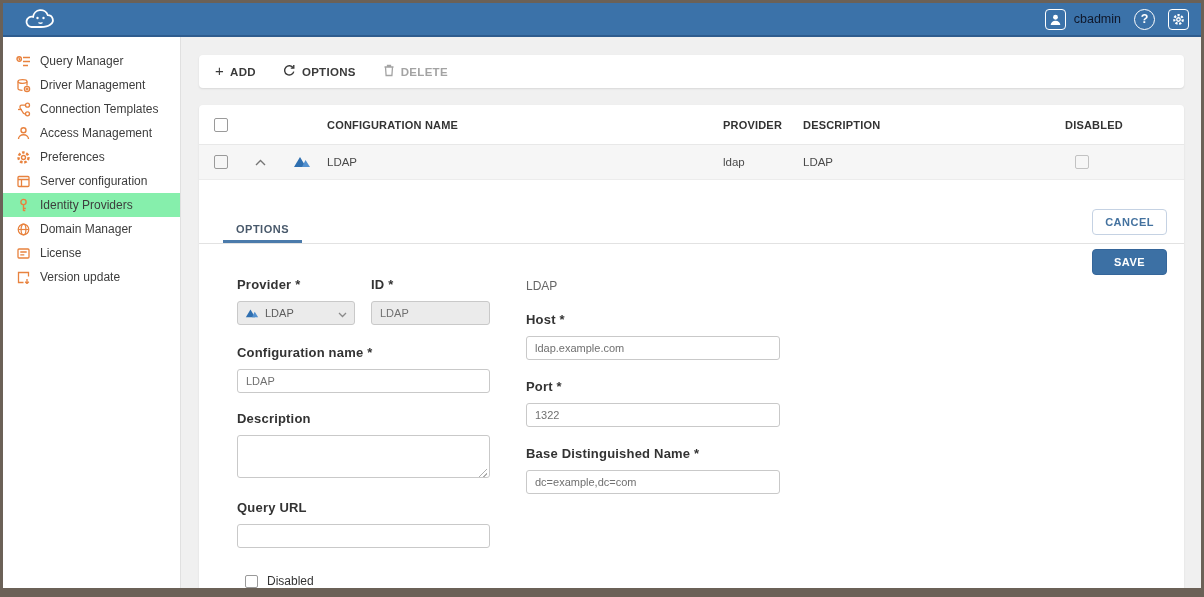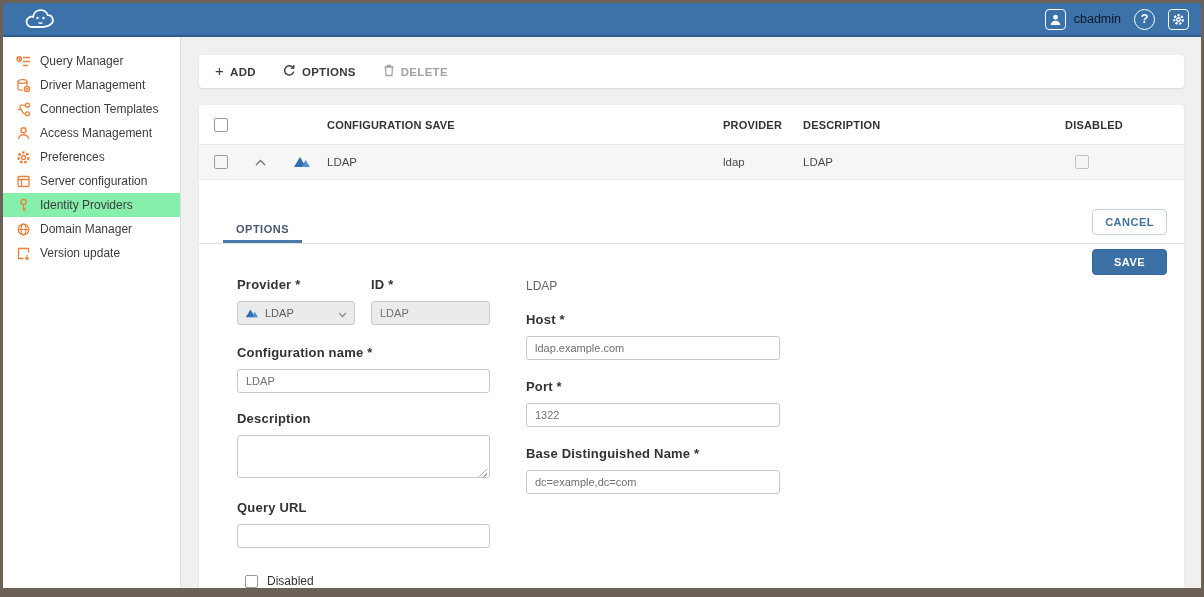--- a/index.html
+++ b/index.html
@@ -225,20 +225,31 @@
         <span class="nav-icon">
           <svg width="15" height="15" viewBox="0 0 15 15">
               <g stroke="#e8823e" stroke-width="1.2" fill="none">
             <circle cx="7.5" cy="7.5" r="5.3"></circle>
                 <ellipse cx="7.5" cy="7.5" rx="2.4" ry="5.3"></ellipse>
                 <path d="M2.2 7.5h10.6"></path>
               </g>
             </svg>
         </span>
         <span>Domain Manager</span>
+      </div>
+      <div class="nav-item">
+        <span class="nav-icon">
+          <svg width="15" height="15" viewBox="0 0 15 15">
+              <g stroke="#e8823e" stroke-width="1.3" fill="none">
+            <rect x="2" y="3" width="11" height="9" rx="1"></rect>
+                <path d="M4.3 6h6.4M4.3 8.8h4"></path>
+              </g>
+            </svg>
+        </span>
+        <span>License</span>
       </div>
       <div class="nav-item">
         <span class="nav-icon">
           <svg width="15" height="15" viewBox="0 0 15 15">
               <g stroke="#e8823e" stroke-width="1.3" fill="none">
             <path d="M12.5 6.5v-4h-10v10h5"></path>
                 <path d="M11 9v4.5M11 13.5l-1.8-1.8M11 13.5l1.8-1.8"></path>
               </g>
             </svg>
         </span>
@@ -275,21 +286,21 @@
       </div>
 
       <div class="table-card">
 
         <div class="thead">
           <div class="col-check">
             <input type="checkbox" class="cb" style="">
           </div>
           <div class="col-exp"></div>
           <div class="col-icon"></div>
-          <div class="col-name">CONFIGURATION SAVE</div>
+          <div class="col-name">CONFIGURATION NAME</div>
           <div class="col-provider">PROVIDER</div>
           <div class="col-desc">DESCRIPTION</div>
           <div class="col-disabled">DISABLED</div>
         </div>
 
         <div class="trow">
           <div class="col-check">
             <input type="checkbox" class="cb" style="">
           </div>
           <div class="col-exp">

